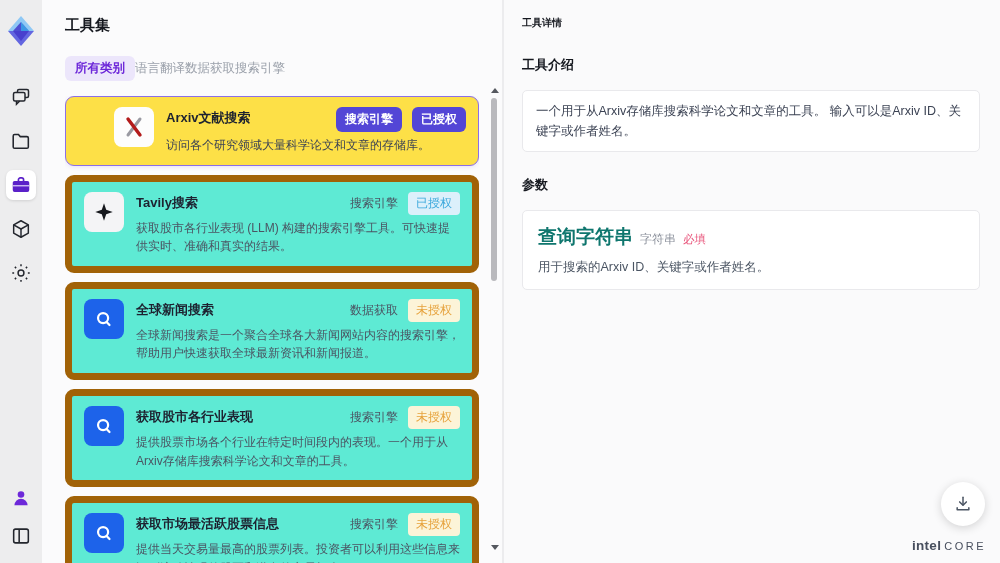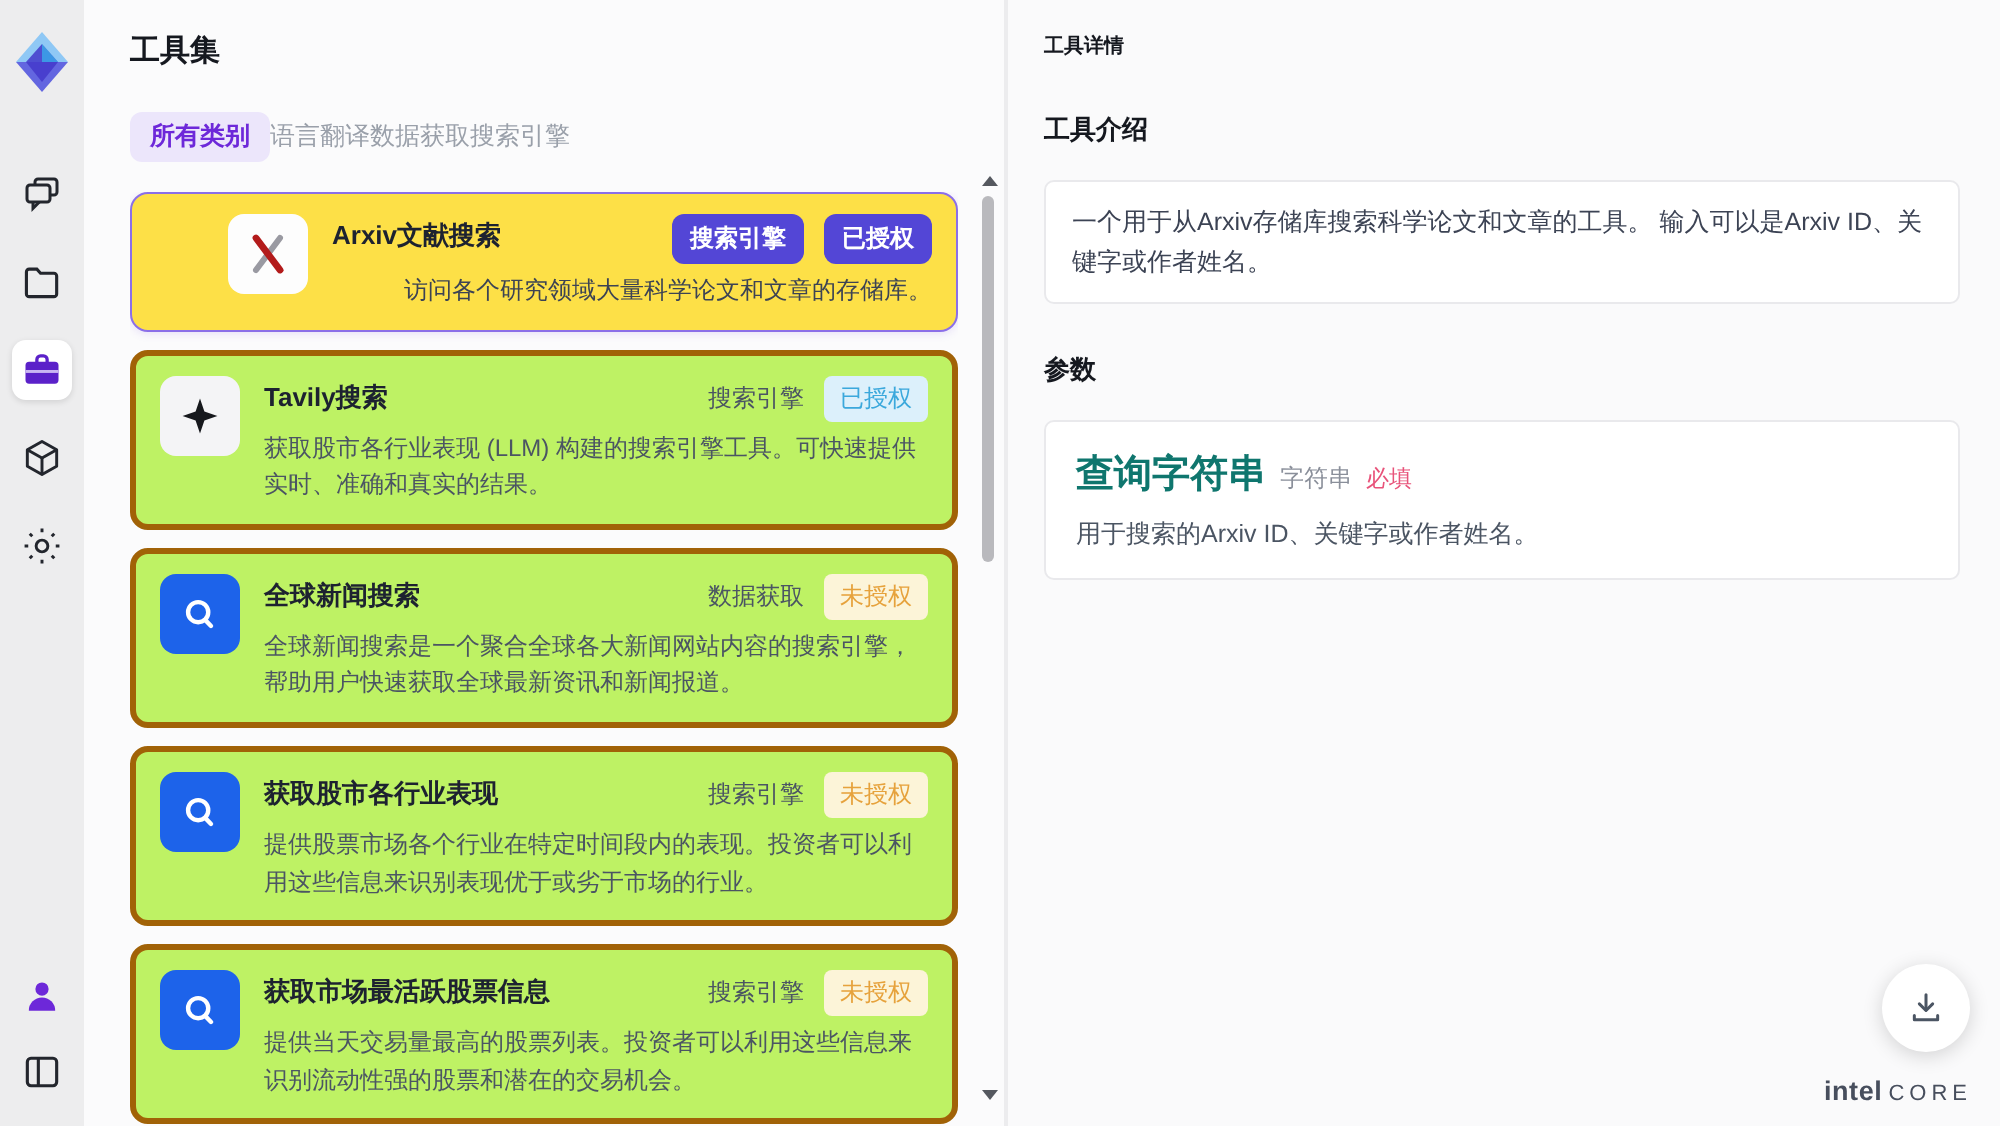--- a/index.html
+++ b/index.html
@@ -16,36 +16,36 @@
   .rail-spacer { flex:1; }
   .rail-bottom { display:flex; flex-direction:column; align-items:center; gap:8px; margin-bottom:12px; }
 
   
   .list-panel { width:460px; flex-shrink:0; background:#fbfbfc; position:relative; padding:16px 0 0 23px; }
   .panel-title { font-size:15px; font-weight:bold; color:#15181f; margin-bottom:21px; }
   .tabs { display:flex; align-items:center; margin-bottom:15px; font-size:12.5px; }
   .tab { color:#9aa0aa; cursor:pointer; white-space:nowrap; }
   .tab.active { background:#ece6fb; color:#6d28d9; font-weight:bold; padding:4px 10px; border-radius:6px; }
   .cards { width:414px; height:470px; overflow:hidden; display:flex; flex-direction:column; gap:9px; }
-  .card { background:#bef264; border:3px solid #a16207; border-radius:9px; padding:10px 12px; display:flex; gap:12px; cursor:pointer; }
+  .card { background:#5eead4; border:7px solid #a16207; border-radius:9px; padding:10px 12px; display:flex; gap:12px; cursor:pointer; }
   .card.selected { border:1.5px solid #8b6fe8; background:#fde047; box-shadow:0 1px 4px rgba(120,80,220,.15);padding-left:48px; }
   .tool-icon { width:40px; height:40px; border-radius:8px; flex-shrink:0; display:flex; align-items:center; justify-content:center; background:#f4f4f6; }
   .tool-icon.white { background:#fdfdfd; }
   .tool-icon.blue { background:#1d63ea; }
   .card-main { flex:1; min-width:0; }
   .card-head { display:flex; align-items:flex-start; justify-content:space-between; gap:8px; }
   .tool-title { font-size:13px; font-weight:bold; color:#1d2230; padding-top:2px; }
   .badges { display:flex; align-items:center; gap:10px; flex-shrink:0; }
   .badge { font-size:12px; white-space:nowrap; }
   .badge.solid { background:#5346d6; color:#fff; font-weight:bold; padding:4px 9px; border-radius:6px; }
   .badge.cat-plain { color:#4b5563; }
   .badge.auth-ok { background:#dcf0fb; color:#3ba8dc; padding:3px 8px; border-radius:4px; }
   .badge.auth-no { background:#fcf4d8; color:#e6a23c; padding:3px 8px; border-radius:4px; }
   .tool-desc { font-size:12px; color:#4b5563; line-height:1.55; margin-top:4px; max-width:348px; }
-  .card.selected .tool-desc { color:#3c4354;text-align:right; }
+  .card.selected .tool-desc { color:#3c4354; }
 
   
   .scrollbar { position:absolute; right:3px; top:88px; width:10px; height:467px; }
   .sb-thumb { position:absolute; top:10px; left:2px; width:6px; height:183px; background:#b9b9bd; border-radius:3px; }
   .sb-up { position:absolute; top:0; left:2px; width:0; height:0; border-left:4px solid transparent; border-right:4px solid transparent; border-bottom:5px solid #55585f; }
   .sb-down { position:absolute; bottom:5px; left:2px; width:0; height:0; border-left:4px solid transparent; border-right:4px solid transparent; border-top:5px solid #55585f; }
 
   
   .detail-panel { flex:1; background:#fafafb; border-left:2px solid #ececee; padding:16px 20px 0 18px; position:relative; }
   .detail-title { font-size:10px; font-weight:bold; color:#15181f; margin-bottom:26px; }
@@ -220,21 +220,21 @@
           </svg>
         </div>
         <div class="card-main">
           <div class="card-head">
             <span class="tool-title">获取股市各行业表现</span>
             <span class="badges">
               <span class="badge cat-plain">搜索引擎</span>
               <span class="badge auth-no">未授权</span>
             </span>
           </div>
-          <div class="tool-desc">提供股票市场各个行业在特定时间段内的表现。投资者可以利用这些信息来识别表现优于或劣于市场的行业。</div>
+          <div class="tool-desc">提供股票市场各个行业在特定时间段内的表现。一个用于从Arxiv存储库搜索科学论文和文章的工具。</div>
         </div>
       </div>
 
       <div class="card">
         <div class="tool-icon blue">
           <svg width="22" height="22" viewBox="0 0 24 24" fill="none" stroke="#fff" stroke-width="2.4" stroke-linecap="round">
             <circle cx="11" cy="11" r="5.5"></circle>
             <path d="M14.8 15.2 L18 18.5"></path>
           </svg>
         </div>

